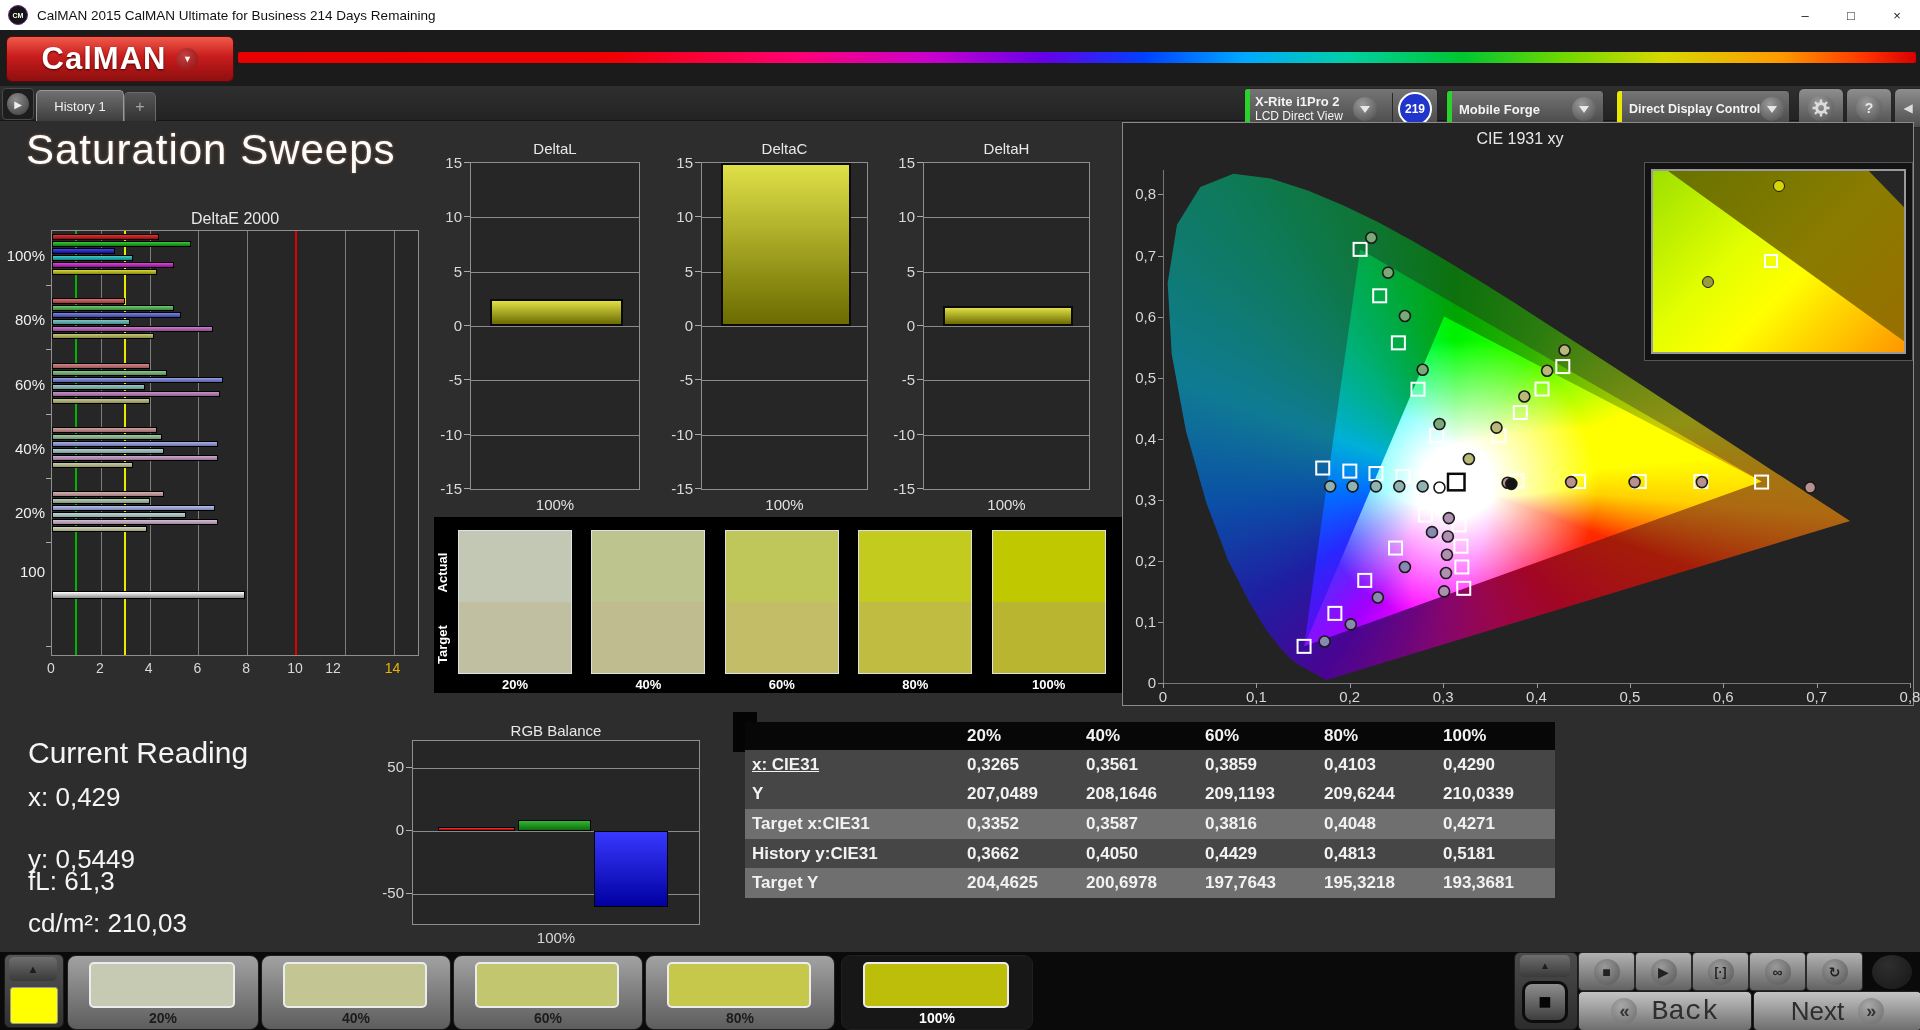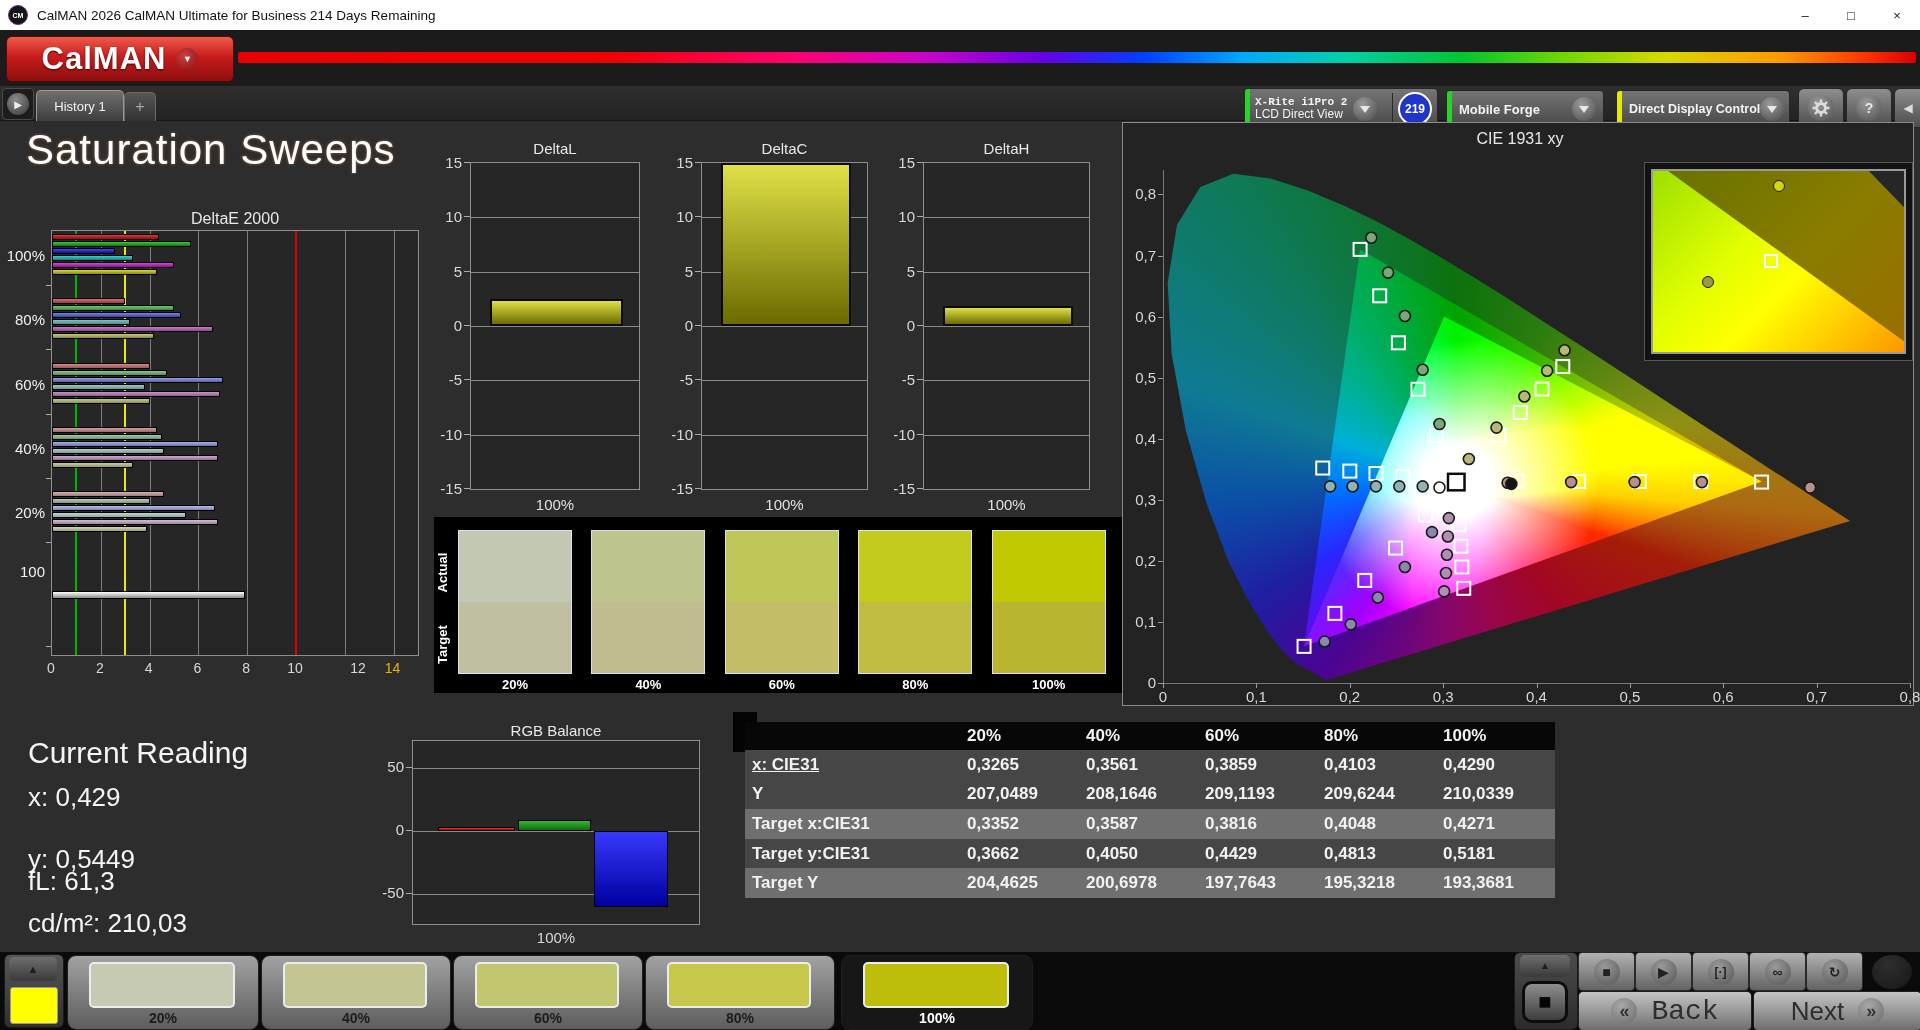--- a/index.html
+++ b/index.html
@@ -37,21 +37,21 @@
   #tab-add{left:124px;top:6px;width:30px;height:28px;background:linear-gradient(180deg,#565656,#333);
     border:1px solid #6a6a6a;border-bottom:none;border-radius:5px 5px 0 0;color:#a8a8a8;font-size:16px;
     display:flex;align-items:center;justify-content:center;}
   .dd{background:linear-gradient(180deg,#757575,#474747);border:1px solid #262626;border-radius:4px;color:#f4f4f4;overflow:hidden;}
   .dd .accent{position:absolute;left:0;top:0;bottom:0;width:5px;}
   .chev{width:24px;height:24px;border-radius:50%;background:radial-gradient(circle at 40% 30%,#9a9a9a,#4a4a4a);
     display:flex;align-items:center;justify-content:center;}
   .chev:after{content:"";width:0;height:0;border-left:5px solid transparent;border-right:5px solid transparent;border-top:7px solid #e8e8e8;}
   #dd-meter{left:1244px;top:2px;width:192px;height:40px;display:flex;align-items:center;}
   #dd-meter .txt{margin-left:10px;line-height:1.15;}
-  #meter-line1{font-size:11px;font-weight:bold;font-family:Liberation Mono, monospace;}
+  #meter-line1{font-size:13px;font-weight:bold;}
   #meter-line2{font-size:12px;}
   #dd-meter .chev{position:absolute;left:108px;top:8px;}
   #meter-divider{position:absolute;left:147px;top:4px;bottom:4px;width:1px;background:#2a2a2a;}
   #meter-badge{position:absolute;left:153px;top:3px;width:34px;height:34px;border-radius:50%;border:2px solid #fff;
     color:#fff;font-size:12px;font-weight:bold;display:flex;align-items:center;justify-content:center;box-sizing:border-box;}
   #dd-source{left:1446px;top:4px;width:156px;height:36px;display:flex;align-items:center;}
   #dd-source .lbl{margin-left:12px;font-size:13px;font-weight:bold;}
   #dd-source .chev{position:absolute;right:7px;top:6px;}
   #dd-control{left:1616px;top:4px;width:172px;height:36px;display:flex;align-items:center;}
   #dd-control .lbl{margin-left:12px;font-size:12.5px;font-weight:bold;}
@@ -92,21 +92,21 @@
     clip-path:polygon(6% 0%,100% 0%,100% 94%);}
   #inset-dark{position:absolute;inset:0;background:#262626;clip-path:polygon(86% 0%,100% 0%,100% 20%);}
 </style>
 </head>
 <body>
 
 <div id="app">
 
   <div id="titlebar" class="abs">
     <span id="app-icon">CM</span>
-    <span id="win-title">CalMAN 2026 CalMAN Ultimate for Business 214 Days Remaining</span>
+    <span id="win-title">CalMAN 2015 CalMAN Ultimate for Business 214 Days Remaining</span>
     <div id="win-controls">
       <span class="win-btn">–</span>
       <span class="win-btn">□</span>
       <span class="win-btn">×</span>
     </div>
   </div>
 
   <div id="logobar" class="abs">
     <div id="calman-btn" class="abs">
       <span id="calman-text">CalMAN</span>
@@ -207,21 +207,21 @@
       <div style="position: absolute; left: 0px; top: 295.2px; width: 95.16px; height: 6px; background: linear-gradient(rgb(212, 212, 184), rgb(158, 158, 127)); border: 1px solid rgb(0, 0, 0); box-sizing: border-box;"></div>
       <div style="position: absolute; left: 0px; top: 360px; width: 192.76px; height: 8px; background: linear-gradient(rgb(255, 255, 255), rgb(138, 138, 138)); border: 1px solid rgb(0, 0, 0); box-sizing: border-box;"></div>
     </div>
   <div id="deltae-decor" class="abs" style="left:0;top:0;">
       <div style="position: absolute; left: 39px; top: 660px; width: 24px; text-align: center; font-size: 14px; color: rgb(216, 216, 216);">0</div>
       <div style="position: absolute; left: 87.8px; top: 660px; width: 24px; text-align: center; font-size: 14px; color: rgb(216, 216, 216);">2</div>
       <div style="position: absolute; left: 136.6px; top: 660px; width: 24px; text-align: center; font-size: 14px; color: rgb(216, 216, 216);">4</div>
       <div style="position: absolute; left: 185.4px; top: 660px; width: 24px; text-align: center; font-size: 14px; color: rgb(216, 216, 216);">6</div>
       <div style="position: absolute; left: 234.2px; top: 660px; width: 24px; text-align: center; font-size: 14px; color: rgb(216, 216, 216);">8</div>
       <div style="position: absolute; left: 283px; top: 660px; width: 24px; text-align: center; font-size: 14px; color: rgb(216, 216, 216);">10</div>
-      <div style="position: absolute; left: 346px; top: 660px; width: 24px; text-align: center; font-size: 14px; color: rgb(216, 216, 216);">12</div>
+      <div style="position: absolute; left: 321px; top: 660px; width: 24px; text-align: center; font-size: 14px; color: rgb(216, 216, 216);">12</div>
       <div style="position: absolute; left: 380.6px; top: 660px; width: 24px; text-align: center; font-size: 14px; color: #eab308;">14</div>
       <div style="position: absolute; left: 0px; top: 247px; width: 45px; text-align: right; font-size: 15px; color: rgb(240, 240, 240);">100%</div>
       <div style="position: absolute; left: 46px; top: 285px; width: 5px; height: 1px; background: rgb(170, 170, 170);"></div>
       <div style="position: absolute; left: 0px; top: 311.3px; width: 45px; text-align: right; font-size: 15px; color: rgb(240, 240, 240);">80%</div>
       <div style="position: absolute; left: 46px; top: 349.3px; width: 5px; height: 1px; background: rgb(170, 170, 170);"></div>
       <div style="position: absolute; left: 0px; top: 375.6px; width: 45px; text-align: right; font-size: 15px; color: rgb(240, 240, 240);">60%</div>
       <div style="position: absolute; left: 46px; top: 413.6px; width: 5px; height: 1px; background: rgb(170, 170, 170);"></div>
       <div style="position: absolute; left: 0px; top: 439.9px; width: 45px; text-align: right; font-size: 15px; color: rgb(240, 240, 240);">40%</div>
       <div style="position: absolute; left: 46px; top: 477.9px; width: 5px; height: 1px; background: rgb(170, 170, 170);"></div>
       <div style="position: absolute; left: 0px; top: 504.2px; width: 45px; text-align: right; font-size: 15px; color: rgb(240, 240, 240);">20%</div>
@@ -511,21 +511,21 @@
       </div>
       <div class="tbl-row" style="height: 29.6px; background: rgb(111, 111, 111);">
         <div class="tbl-cell" style="width: 215px;">Target x:CIE31</div>
         <div class="tbl-cell" style="width: 119px;">0,3352</div>
         <div class="tbl-cell" style="width: 119px;">0,3587</div>
         <div class="tbl-cell" style="width: 119px;">0,3816</div>
         <div class="tbl-cell" style="width: 119px;">0,4048</div>
         <div class="tbl-cell" style="width: 119px;">0,4271</div>
       </div>
       <div class="tbl-row" style="height: 29.6px; background: rgb(70, 70, 70);">
-        <div class="tbl-cell" style="width: 215px;">Target y:CIE31</div>
+        <div class="tbl-cell" style="width: 215px;">History y:CIE31</div>
         <div class="tbl-cell" style="width: 119px;">0,3662</div>
         <div class="tbl-cell" style="width: 119px;">0,4050</div>
         <div class="tbl-cell" style="width: 119px;">0,4429</div>
         <div class="tbl-cell" style="width: 119px;">0,4813</div>
         <div class="tbl-cell" style="width: 119px;">0,5181</div>
       </div>
       <div class="tbl-row" style="height: 29.6px; background: rgb(111, 111, 111);">
         <div class="tbl-cell" style="width: 215px;">Target Y</div>
         <div class="tbl-cell" style="width: 119px;">204,4625</div>
         <div class="tbl-cell" style="width: 119px;">200,6978</div>

